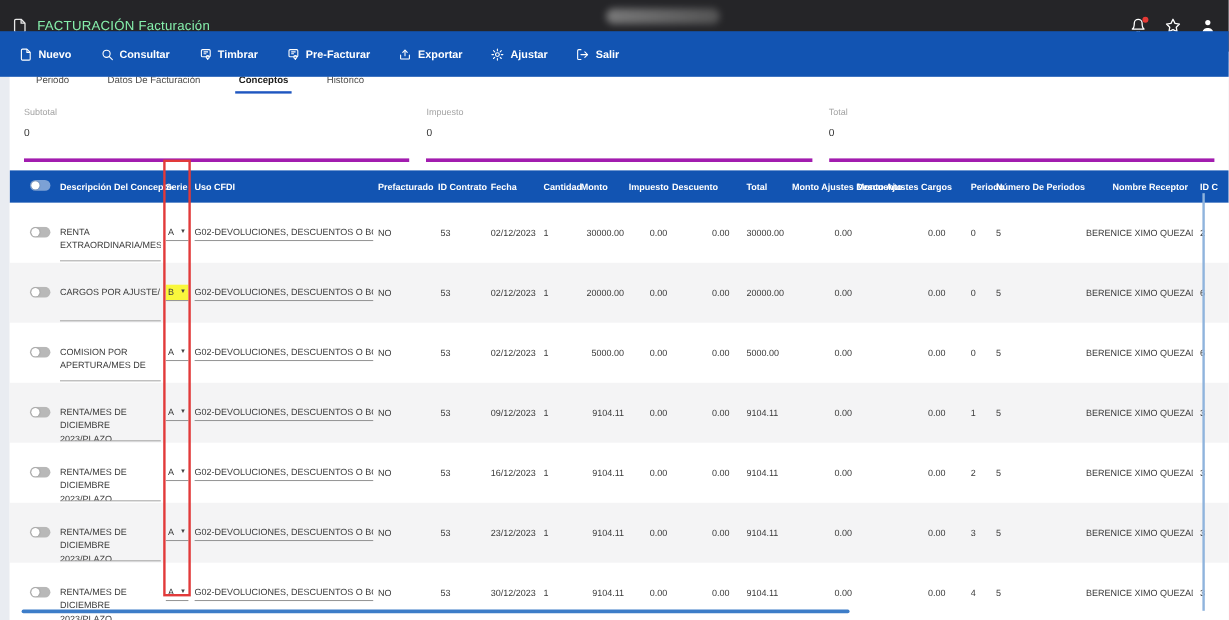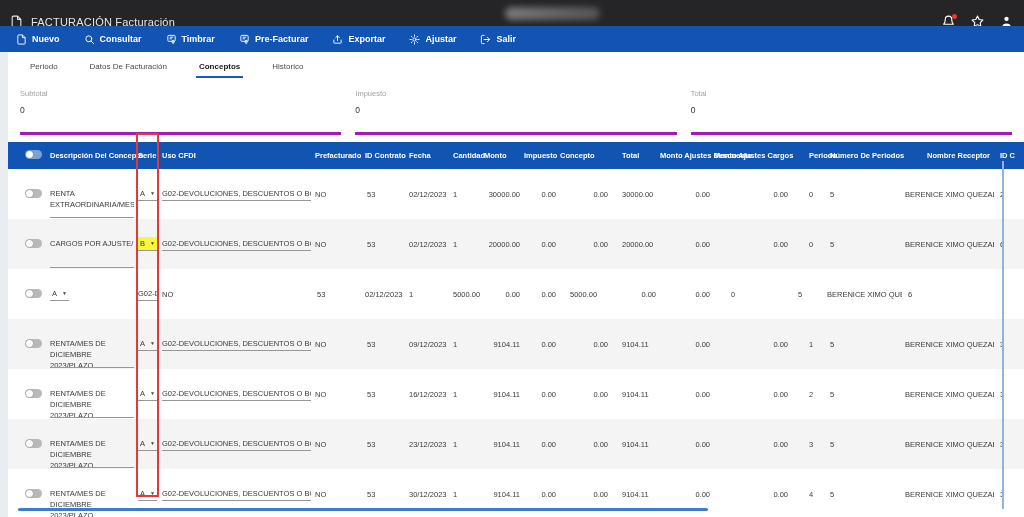--- a/index.html
+++ b/index.html
@@ -1,31 +1,31 @@
 <!DOCTYPE html>
 <html><head>
 <meta charset="utf-8">
 <style>
   * { margin:0; padding:0; box-sizing:border-box; }
   html,body { width:1024px; height:517px; overflow:hidden; background:#e9ecf1;
     font-family:"Liberation Sans", sans-serif; position:relative; }
 
   
   .titlebar { position:absolute; left:0; top:0; width:1024px; height:43px;
-    display:flex; align-items:center; padding:0 10px; color:#e5e5e5; z-index:3; }
+    display:flex; align-items:center; padding:0 10px; color:#86efac; z-index:3; }
   .titlebar svg { display:block; }
   .app-titles { margin-left:8px; font-size:11px; letter-spacing:.2px; white-space:nowrap; }
   .redacted { position:absolute; left:505px; top:7px; width:95px; height:13px;
     border-radius:7px; background:linear-gradient(90deg,#8e8e8e,#5f5f5f); filter:blur(3px); opacity:.8; }
   .tb-icons { margin-left:auto; display:flex; align-items:center; gap:15px; }
   .tb-ic { position:relative; width:14px; height:14px; cursor:pointer; }
   .dot { position:absolute; right:-1px; top:-1px; width:5px; height:5px; border-radius:50%; }
 
   
-  .toolbar { position:absolute; left:0; top:26px; width:1024px; height:26px;
+  .toolbar { position:absolute; left:0; top:26px; width:1024px; height:38px;
     display:flex; align-items:center; padding:0 4px; z-index:3; }
   .tbtn { display:flex; align-items:center; gap:5px; color:#fff; font-size:9px;
     font-weight:bold; padding:0 12px; height:100%; cursor:pointer; white-space:nowrap; }
   .tbtn svg { display:block; }
 
   
   .card { position:absolute; left:8px; top:52px; width:1016px; height:465px;
     background:#fff; overflow:hidden; }
 
   .tabsbar { display:flex; gap:8px; padding:0 10px; height:28px; align-items:stretch; }
@@ -215,21 +215,21 @@
     <div class="hcell"><span class="switch hdr"><span class="knob"></span></span></div>
     <div class="hcell">Descripción Del Concepto</div>
     <div class="hcell">Serie</div>
     <div class="hcell">Uso CFDI</div>
     <div class="hcell">Prefacturado</div>
     <div class="hcell">ID Contrato</div>
     <div class="hcell">Fecha</div>
     <div class="hcell">Cantidad</div>
     <div class="hcell">Monto</div>
     <div class="hcell">Impuesto</div>
-    <div class="hcell">Concepto</div>
+    <div class="hcell">Descuento</div>
     <div class="hcell c-total">Total</div>
     <div class="hcell r">Monto Ajustes Descuento</div>
     <div class="hcell r">Monto Ajustes Cargos</div>
     <div class="hcell c-periodo">Periodo</div>
     <div class="hcell c-nump">Número De Periodos</div>
     <div class="hcell c-receptor">Nombre Receptor</div>
     <div class="hcell c-idc">ID C</div>
   </div>
 
   <div>
@@ -282,20 +282,23 @@
     <div class="cell c-total">20000.00</div>
     <div class="cell num">0.00</div>
     <div class="cell num">0.00</div>
     <div class="cell c-periodo">0</div>
     <div class="cell c-nump">5</div>
     <div class="cell c-receptor">BERENICE XIMO QUEZADA</div>
     <div class="cell c-idc">6</div>
   </div>
       <div class="trow">
     <div class="cell"><span class="switch"><span class="knob"></span></span></div>
+    <div class="cell">
+          <span class="field desc-field">COMISION POR APERTURA/MES DE</span>
+        </div>
     <div class="cell"><span class="field serie-field">
             <span>A</span>
             <span class="caret"></span>
           </span></div>
     <div class="cell">
           <span class="field uso-field">G02-DEVOLUCIONES, DESCUENTOS O BONIFICAC</span>
         </div>
     <div class="cell">NO</div>
     <div class="cell c-contrato">53</div>
     <div class="cell">02/12/2023</div>

